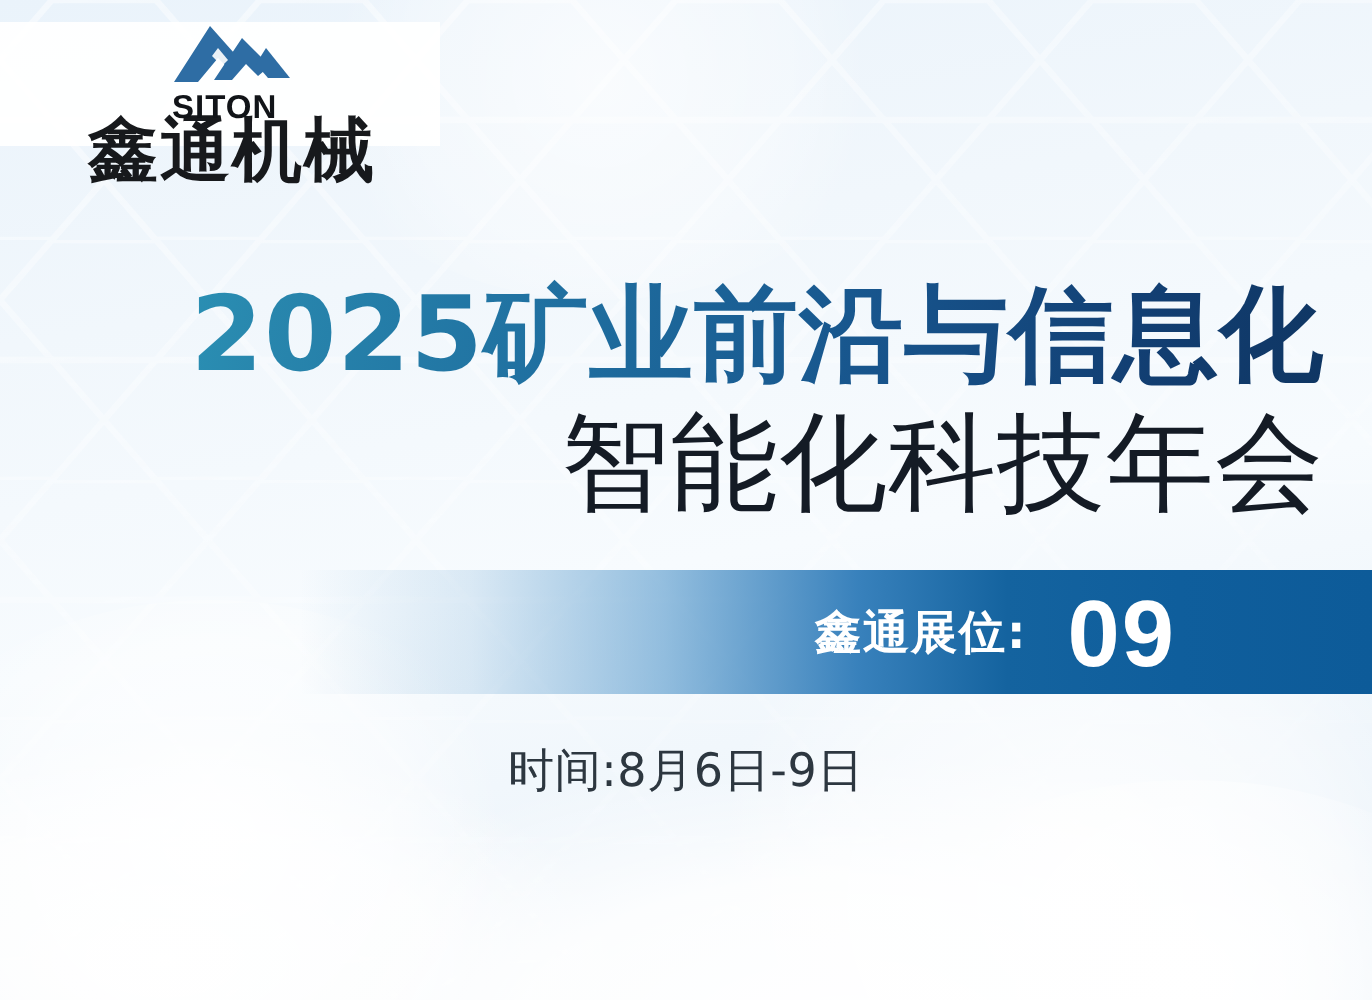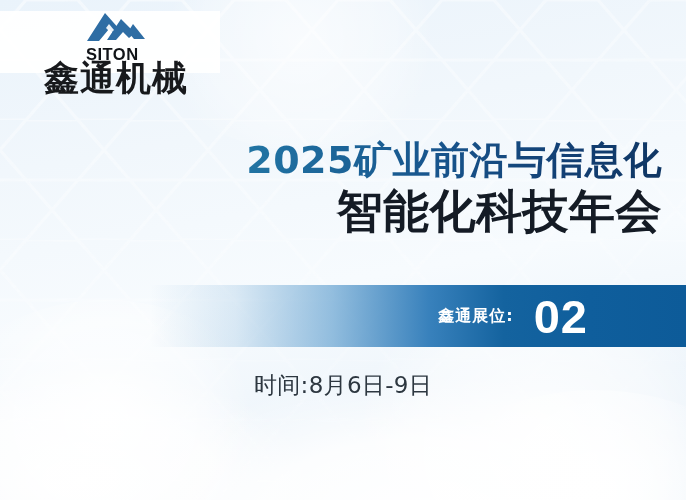--- a/index.html
+++ b/index.html
@@ -66,54 +66,54 @@
     left: 1px;
     bottom: -1px;
     font-family: "Liberation Sans", "DejaVu Sans", sans-serif;
     font-weight: 700;
     font-size: 16.5px;
     letter-spacing: 0.5px;
     color: #111418;
     line-height: 1;
   }
   .logo-cn {
-    font-family: Liberation Serif, serif;
+    font-family: Liberation Mono, monospace;
     font-weight: 700;
     font-size: 35px;
     letter-spacing: 1px;
     color: #17191c;
     line-height: 1;
     white-space: nowrap;
   }
 
   
   .headline {
     position: absolute;
     right: 24px;
     top: 138px;
     text-align: right;
     width: 640px;
   }
   .title-line1 {
     font-family: "DejaVu Sans", "Liberation Sans", sans-serif;
     font-weight: 700;
-    font-size: 38px;
+    font-size: 52px;
     line-height: 1.16;
     letter-spacing: 0.5px;
     white-space: nowrap;
     background: linear-gradient(100deg, #2e9fbe 0%, #2886ad 18%, #1f6fa0 40%, #17548c 65%, #123f73 85%, #0f3663 100%);
     -webkit-background-clip: text;
     background-clip: text;
     color: transparent;
     -webkit-text-fill-color: transparent;
   }
   .title-line2 {
     font-family: "DejaVu Sans", "Liberation Sans", sans-serif;
-    font-weight: 700;
-    font-size: 46px;
+    font-weight: 400;
+    font-size: 54px;
     line-height: 1.2;
     letter-spacing: 0.5px;
     white-space: nowrap;
     color: #141b25;
     margin-top: 2px;
   }
 
   
   .booth-banner {
     position: absolute;
@@ -131,21 +131,21 @@
         #0d5b99 100%);
     display: flex;
     align-items: center;
     justify-content: flex-end;
     padding-right: 98px;
     box-sizing: border-box;
   }
   .booth-label {
     font-family: "DejaVu Sans", "Liberation Sans", sans-serif;
     font-weight: 700;
-    font-size: 16px;
+    font-size: 23px;
     color: #ffffff;
     letter-spacing: 1px;
     white-space: nowrap;
   }
   .booth-number {
     font-family: "Liberation Sans", "DejaVu Sans", sans-serif;
     font-weight: 700;
     font-size: 47px;
     color: #ffffff;
     letter-spacing: 1px;
@@ -219,20 +219,20 @@
     <div class="logo-cn">鑫通机械</div>
   </div>
 
   <div class="headline">
     <div class="title-line1">2025矿业前沿与信息化</div>
     <div class="title-line2">智能化科技年会</div>
   </div>
 
   <div class="booth-banner">
     <span class="booth-label">鑫通展位:</span>
-    <span class="booth-number">02</span>
+    <span class="booth-number">09</span>
   </div>
 
   <div class="footer-info">
     <span class="info-item">时间:8月6日-9日</span>
   </div>
 
 </div>
 
 </body></html>

